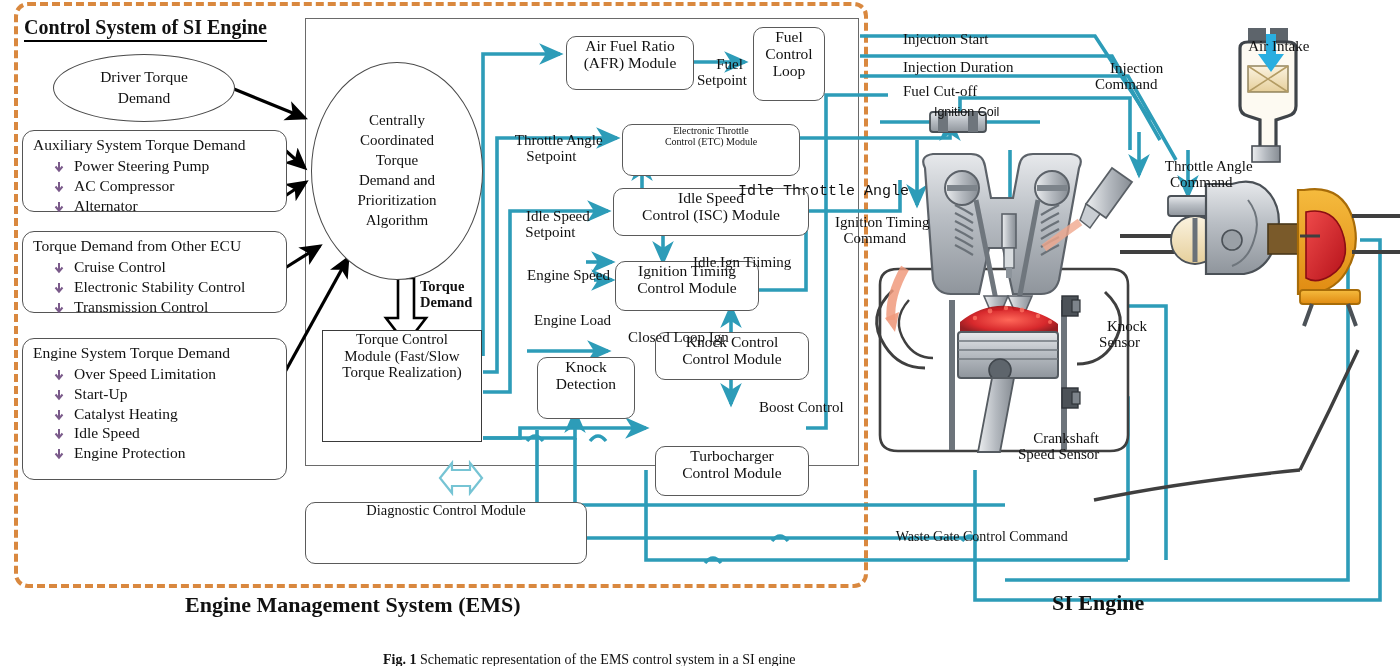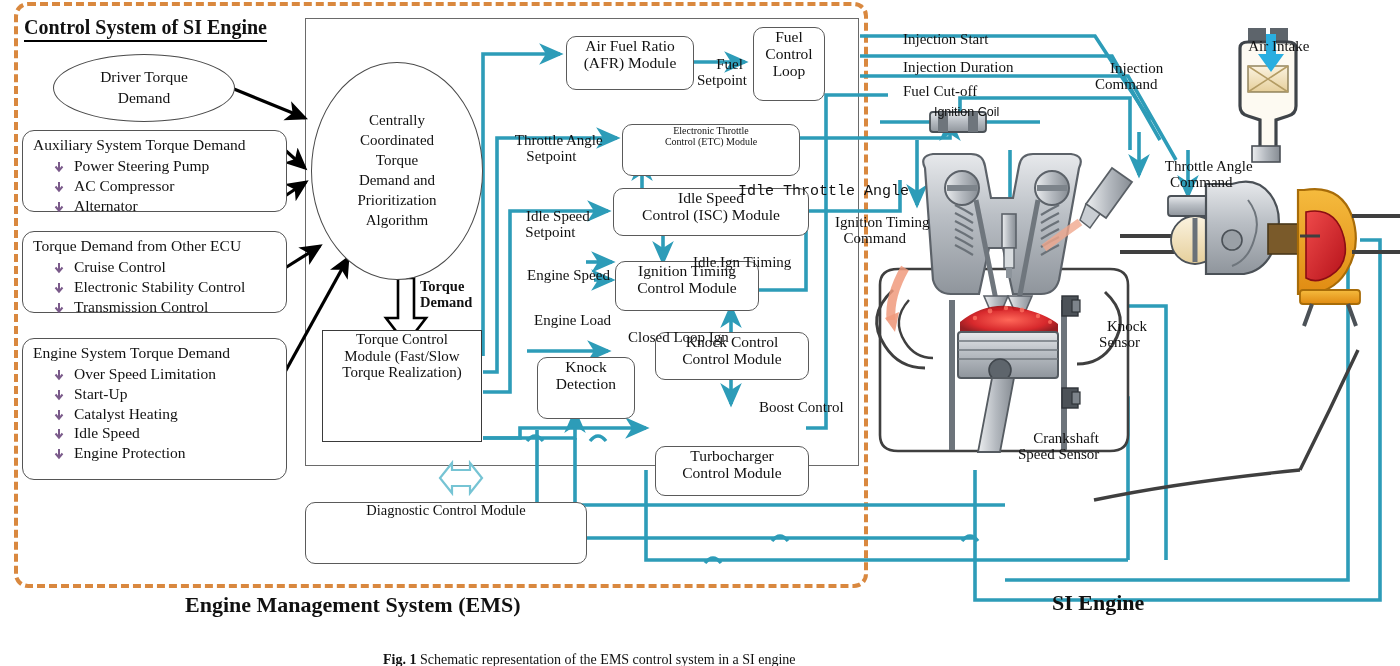--- a/index.html
+++ b/index.html
@@ -442,19 +442,21 @@
 
   <div class="lbl" style="left:1234px;top:22px;font-size:15px;">
     <span>Air Intake</span></div>
 
   <div class="lbl" style="left:1092px;top:302px;font-size:15px;text-align:center;">
     <span class="nl">Knock<br>Sensor</span></div>
 
   <div class="lbl" style="left:1018px;top:414px;font-size:15px;text-align:center;">
     <span class="nl">Crankshaft<br>Speed Sensor</span></div>
 
+  <div class="lbl" style="left:882px;top:514px;font-size:14px;">
+    <span>Waste Gate Control Command</span></div>
 
   <div id="figcap" style="left:383px;top:652px;">
     <b>Fig. 1</b>
     <span>Schematic representation of the EMS control system in a SI engine</span>
   </div>
 
 </div>
 
 </body></html>

